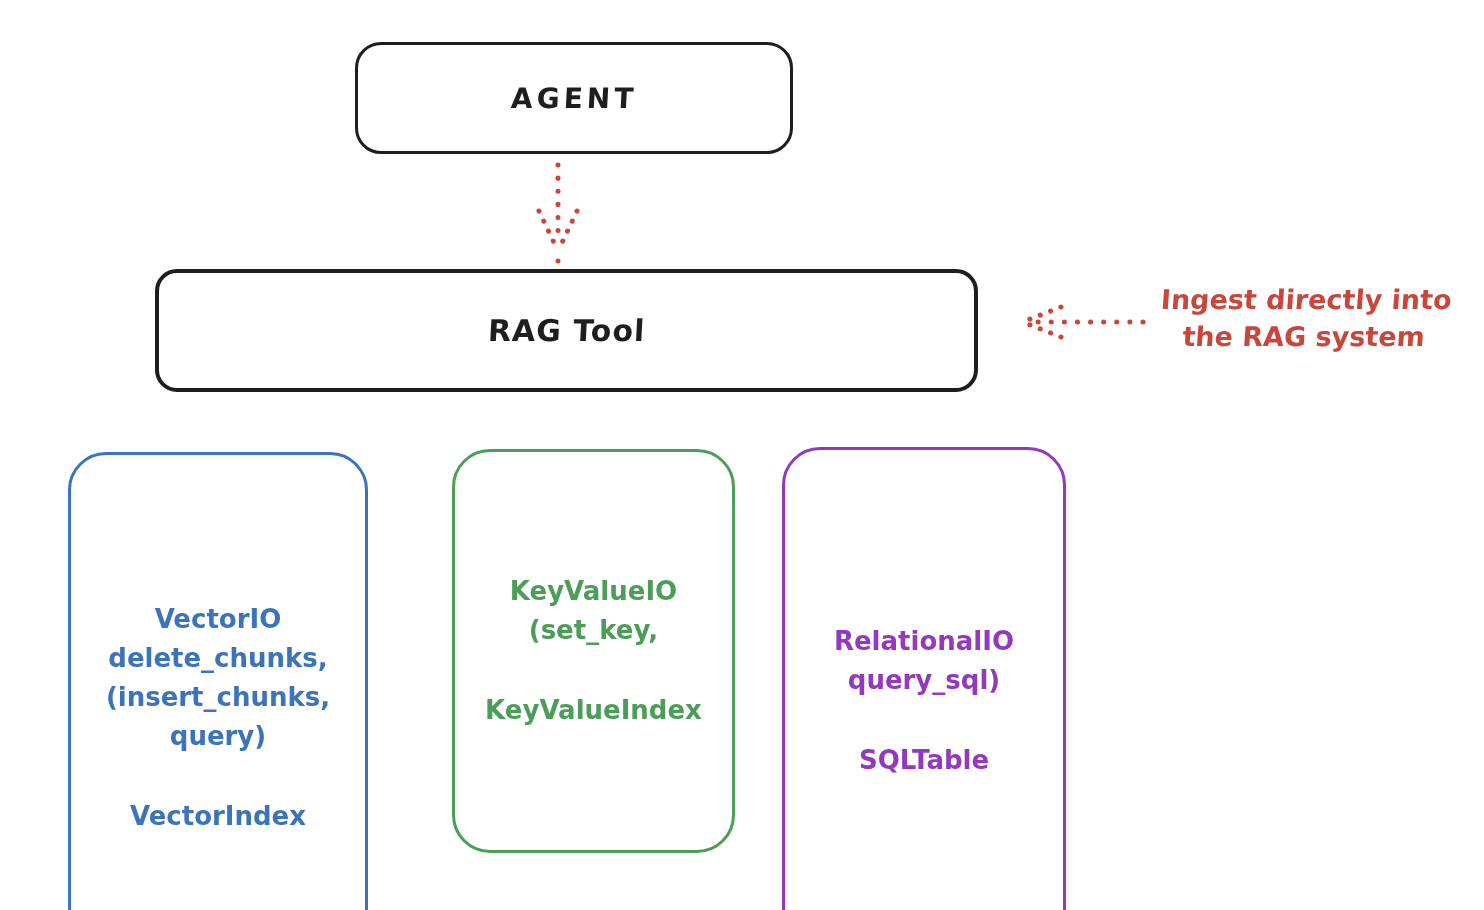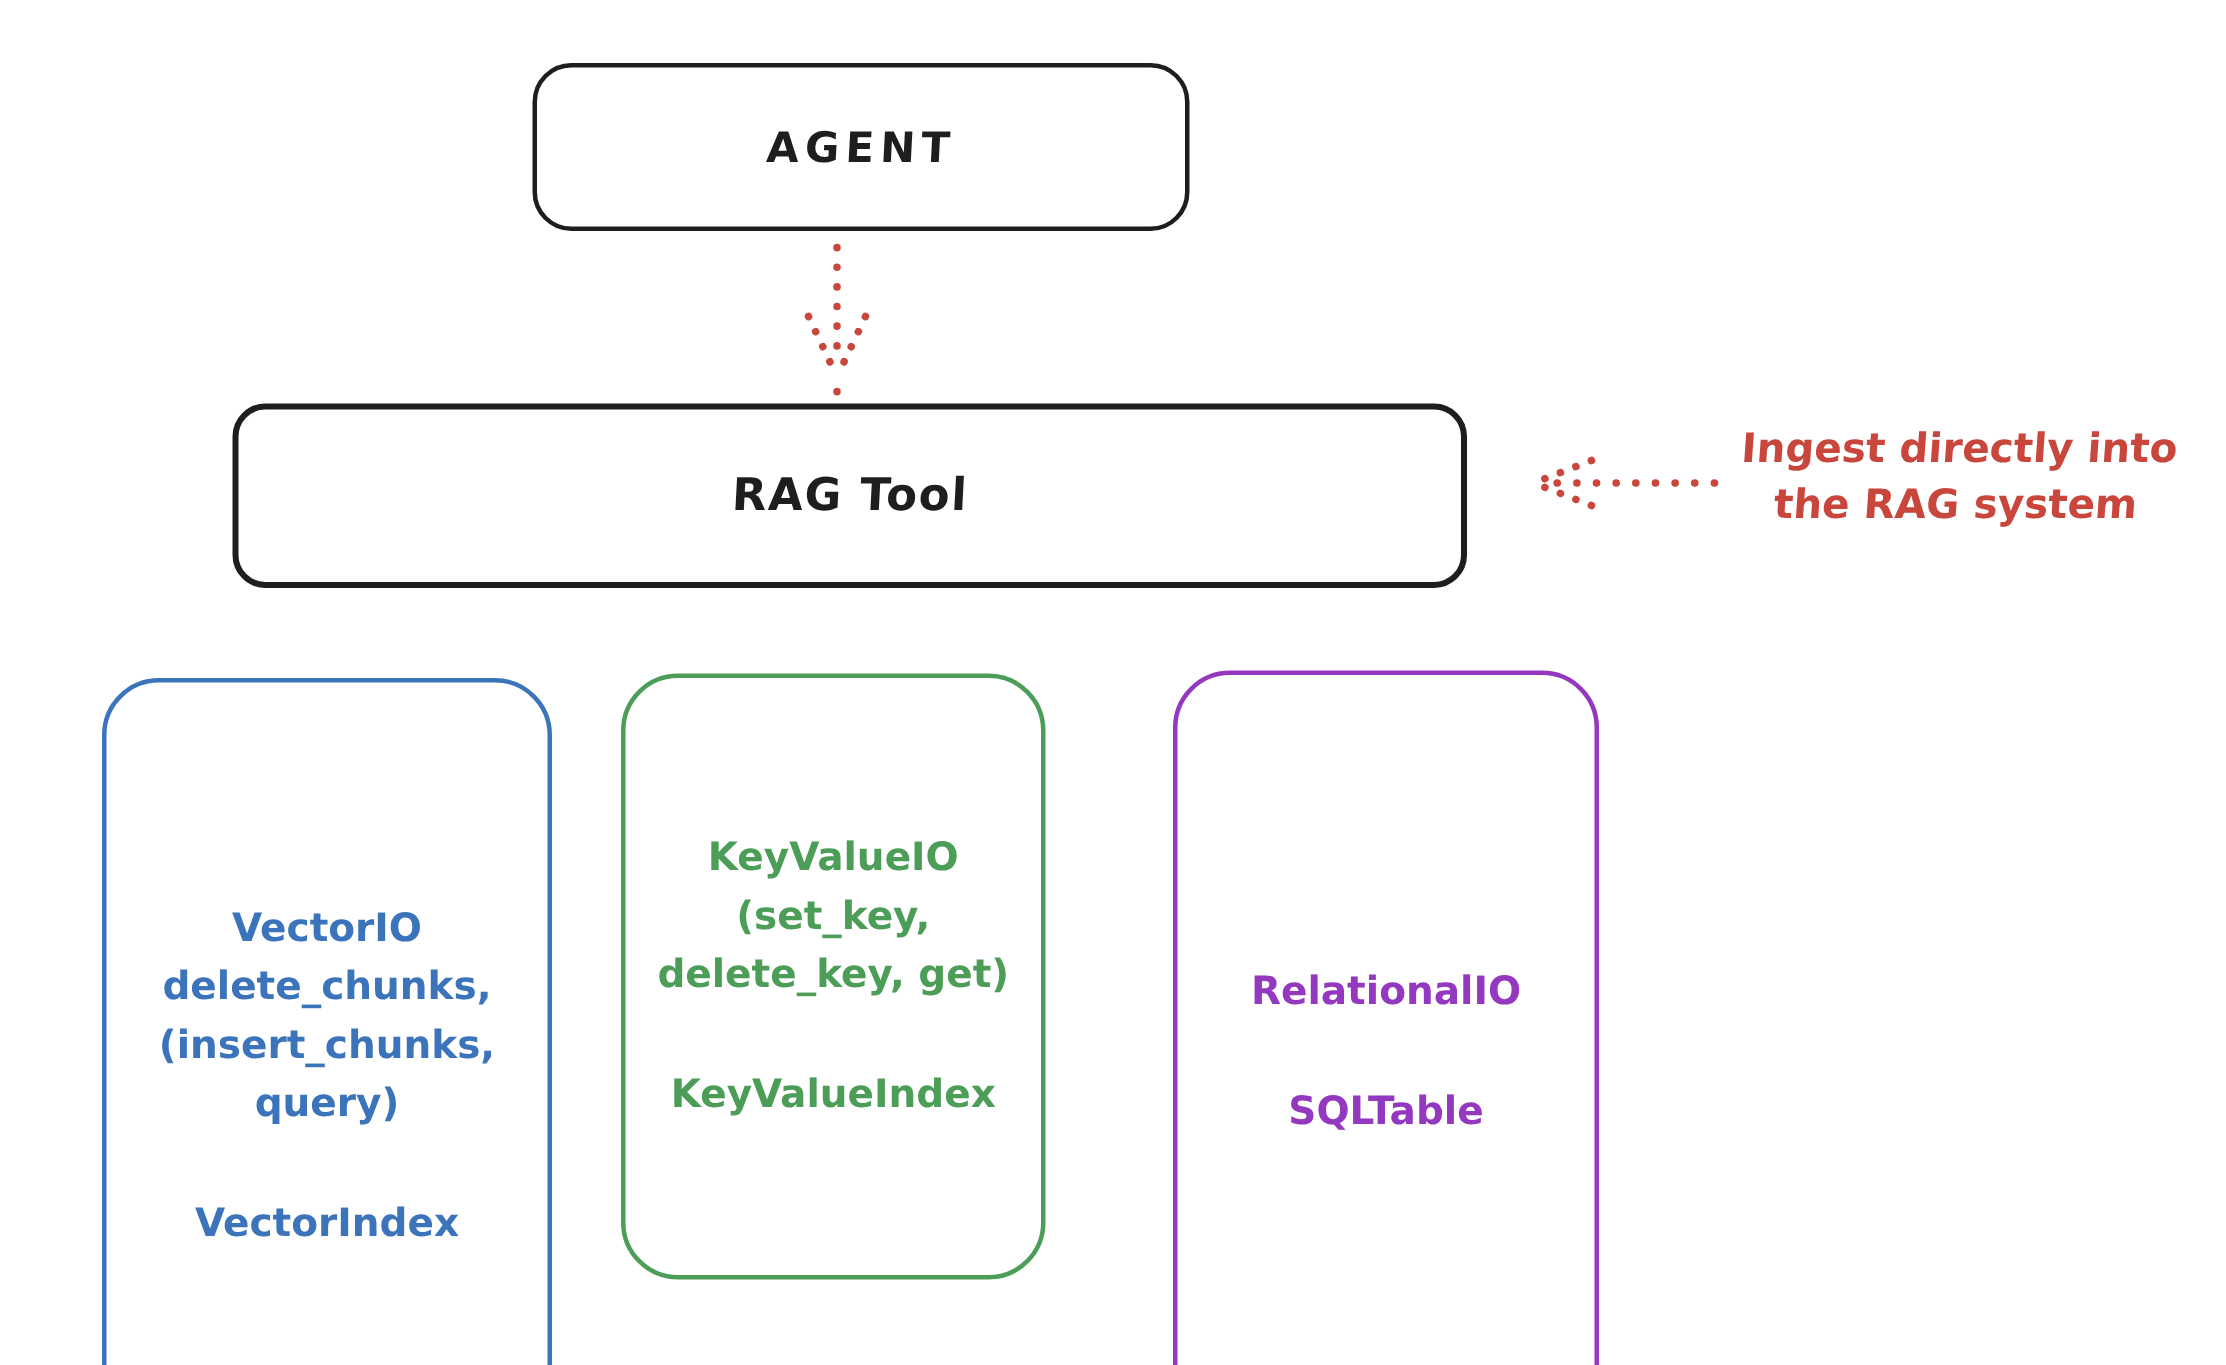--- a/index.html
+++ b/index.html
@@ -42,21 +42,21 @@
   .io-box{
     border-radius:38px;
     flex-direction:column;
     text-align:center;
   }
   .io-box .lines div{line-height:39px;}
   .io-box{font-size:26px;font-weight:600;}
   .index-label{margin-top:41px;line-height:39px;}
 
   .vector-box{left:68px;top:452px;width:300px;height:531px;border:3.5px solid var(--blue);color:var(--blue);}
-  .keyvalue-box{left:414px;top:449px;width:283px;height:404px;border:3.5px solid var(--green);color:var(--green);}
+  .keyvalue-box{left:452px;top:449px;width:283px;height:404px;border:3.5px solid var(--green);color:var(--green);}
   .relational-box{left:782px;top:447px;width:284px;height:508px;border:3.5px solid var(--purple);color:var(--purple);}
 
   .arrow-svg{position:absolute;overflow:visible;}
   .arrow-down{left:526px;top:163px;}
   .arrow-left{left:1013px;top:300px;}
   .dotline{
     fill:none;stroke:var(--red);stroke-width:5;
     stroke-linecap:round;stroke-dasharray:0.1 13;
   }
   .dotline-tight{
@@ -109,25 +109,25 @@
       <div>(insert_chunks,</div>
       <div>query)</div>
     </div>
     <div class="index-label">VectorIndex</div>
   </div>
 
   <div class="node io-box keyvalue-box">
     <div class="lines">
       <div>KeyValueIO</div>
       <div>(set_key,</div>
-      <div>delete_key, get)</div>
     </div>
     <div class="index-label">KeyValueIndex</div>
   </div>
 
   <div class="node io-box relational-box">
     <div class="lines">
       <div>RelationalIO</div>
+      <div>query_sql)</div>
     </div>
     <div class="index-label">SQLTable</div>
   </div>
 
 </div>
 
 </body></html>

